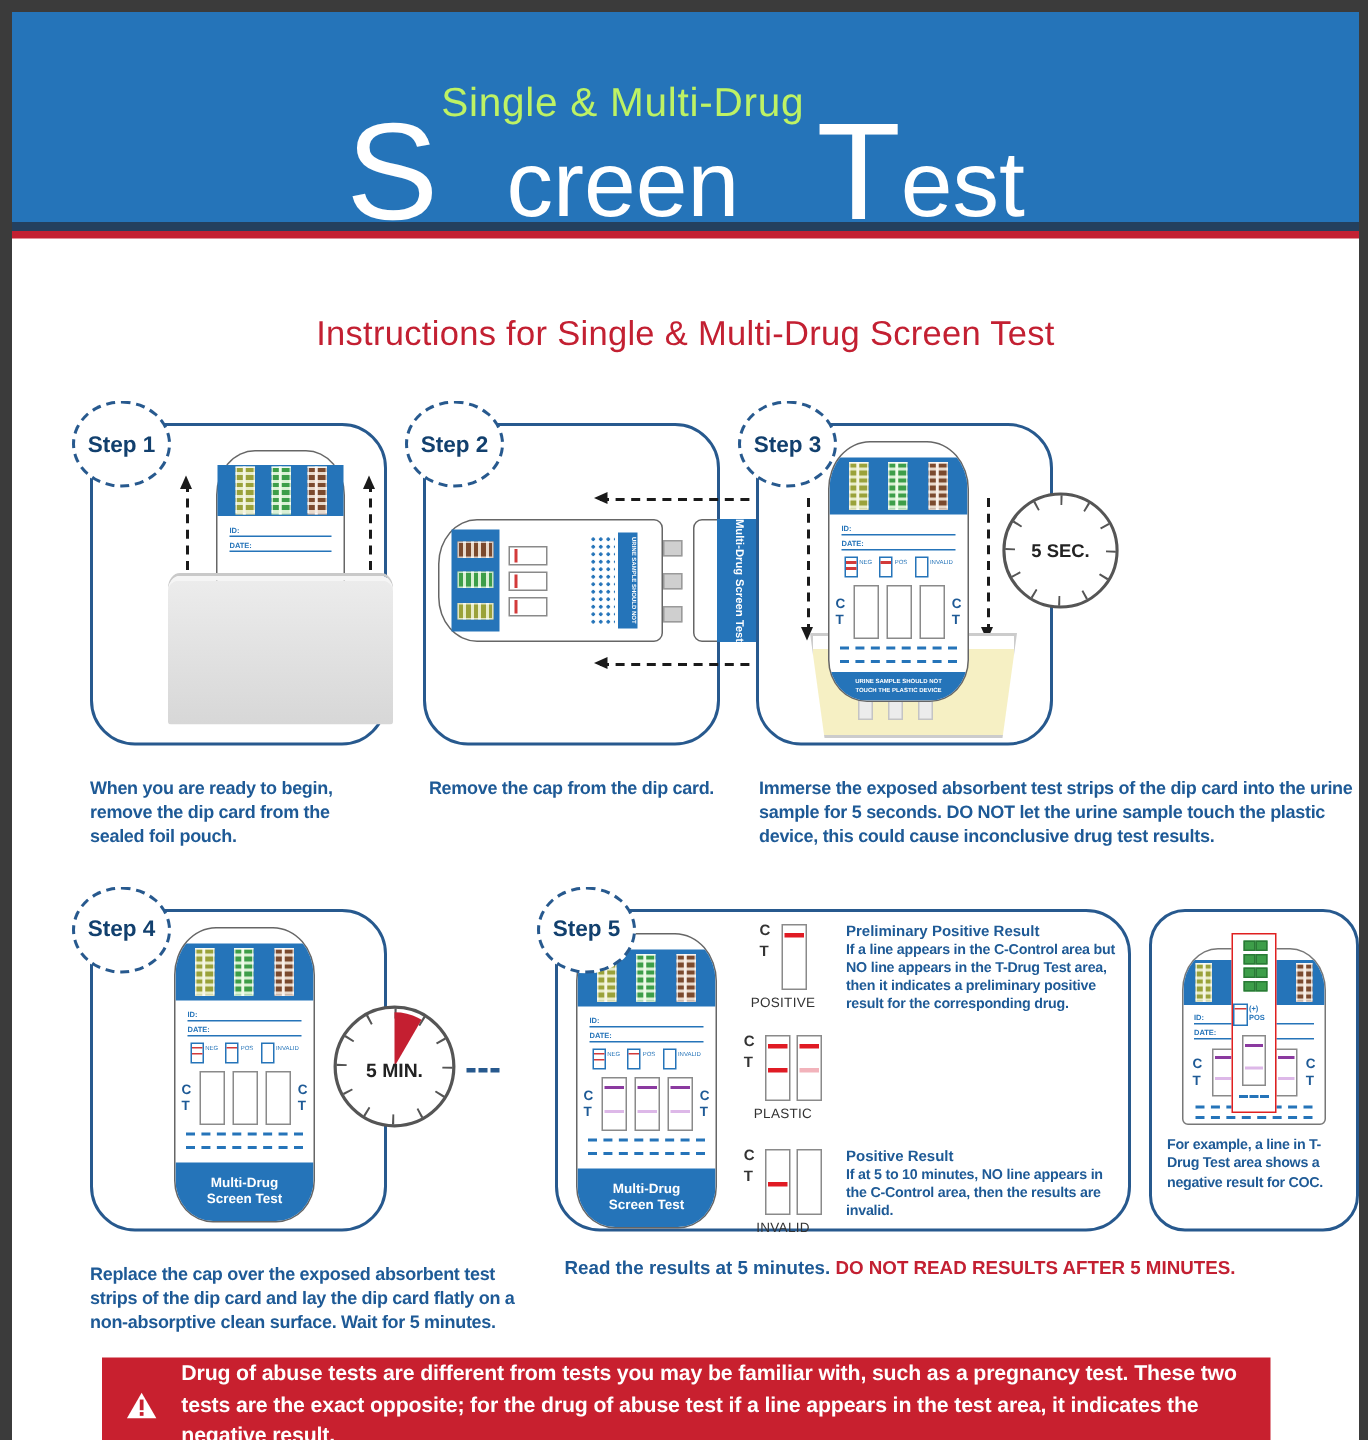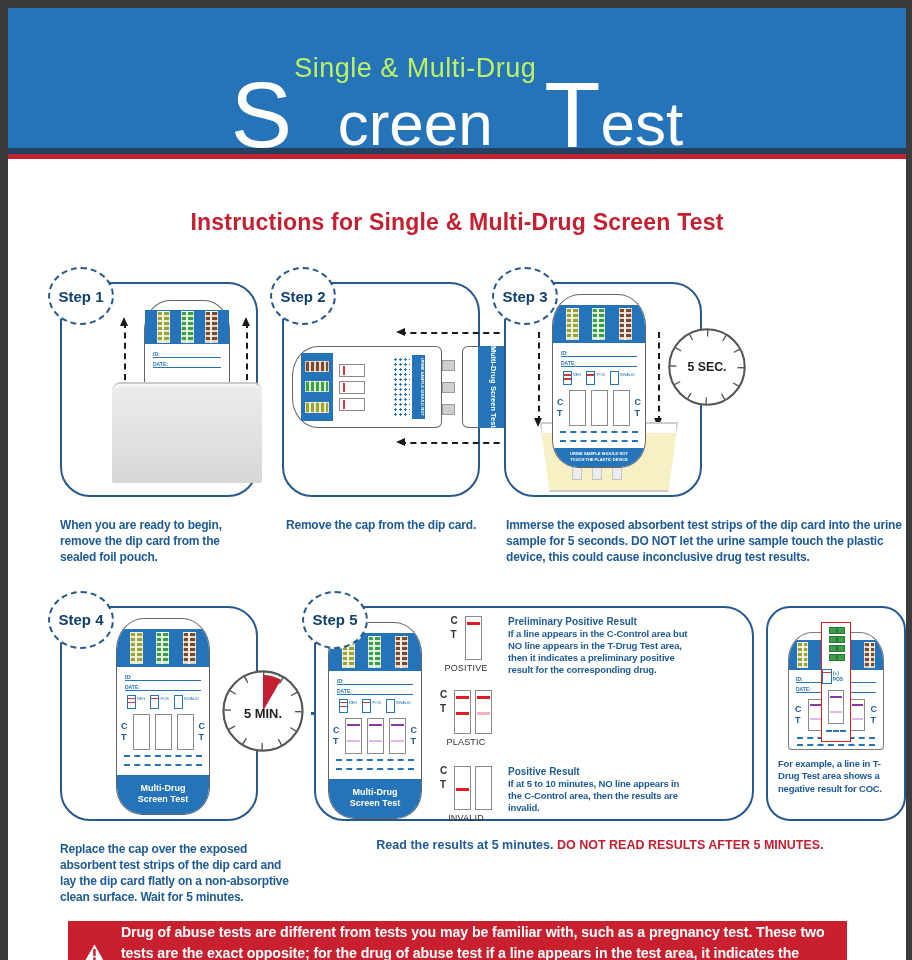--- a/index.html
+++ b/index.html
@@ -14,30 +14,30 @@
   .hdr .t-big{font-size:92px;line-height:.72;color:#fff;font-weight:400;}
   .hdr .t-mid{display:flex;flex-direction:column;align-items:center;margin:0 2px;}
   .hdr .t-sub{font-size:27px;color:#bef264;font-weight:400;margin-bottom:16px;letter-spacing:.5px;}
   .hdr .t-small{font-size:62px;line-height:.78;color:#fff;font-weight:400;}
   .hdr .t-est{font-size:62px;line-height:.78;color:#fff;font-weight:400;}
   .hdr .gapl{margin-left:6px;}
   .rule-navy{height:6px;background:#24405e;}
   .rule-red{height:5px;background:#c32032;}
 
   
-  .instr{margin-top:50px;text-align:center;font-size:23px;font-weight:bold;color:#c32032;letter-spacing:.2px;}
+  .instr{margin-top:50px;text-align:center;font-size:23px;font-weight:normal;color:#c32032;letter-spacing:.2px;}
 
   
   .row{position:relative;margin-left:52px;display:flex;}
   .row1{margin-top:46px;}
   .row2{margin-top:40px;}
   .col{display:flex;flex-direction:column;}
   .stepbox{border:2px solid #27598e;border-radius:30px;position:relative;box-sizing:border-box;background:#fff;}
   .box-s{width:198px;height:215px;}
-  .box-m{width:440px;height:215px;padding-left:22px;}
+  .box-m{width:384px;height:215px;padding-left:22px;}
   .box-p{width:140px;height:215px;border-radius:24px;}
   .badge{position:absolute;top:-17px;left:-14px;width:62px;height:54px;background:#fff;border:2px dashed #27598e;border-radius:50%;display:flex;align-items:center;justify-content:center;font-weight:bold;color:#12406e;font-size:15px;z-index:3;}
   .conn{position:absolute;border-top:3px dashed #27598e;top:106px;}
   .caption{margin-top:20px;font-size:12px;font-weight:bold;color:#1e5a96;line-height:1.35;letter-spacing:-.2px;}
   .cap-c{text-align:center;}
   .cap-pad{padding:0 2px;}
 
   
   .row1 .col{margin-right:24px;}
   .row1 .col:last-child{margin-right:0;}

